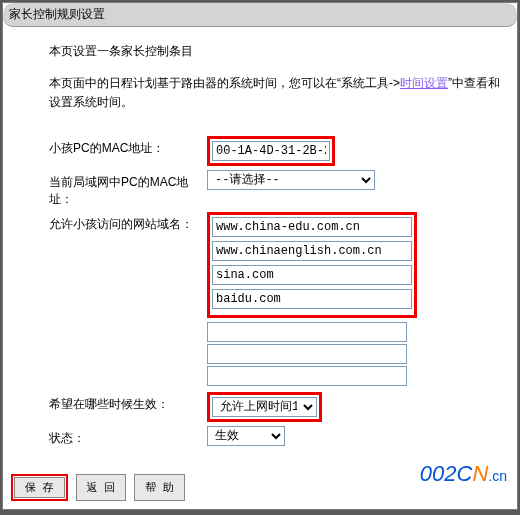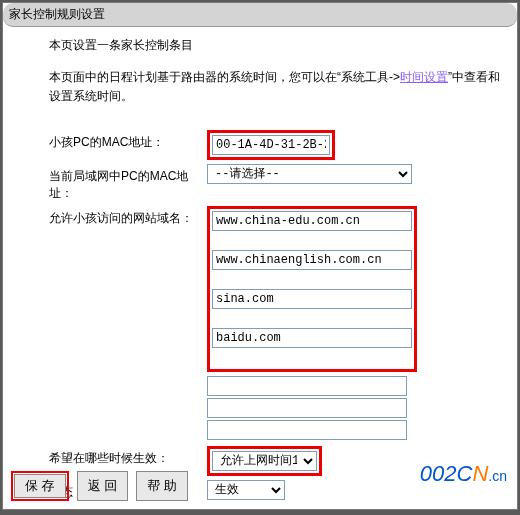--- a/index.html
+++ b/index.html
@@ -24,21 +24,21 @@
   .titlebar {
     background: #d4d4d4;
     border-bottom: 1px solid #999;
     padding: 3px 6px;
     font-size: 12px;
     border-radius: 10px;
   }
   .content {
     padding: 10px 8px 0 46px;
   }
-  .intro1 { margin: 0 0 14px 0; }
+  .intro1 { margin: 6px 0 14px 0; }
   .intro2 { margin: 0 0 24px 0; line-height: 1.6; }
   .link { color: #8b5cf6; text-decoration: underline; }
   .row {
     display: flex;
     align-items: flex-start;
     margin-bottom: 4px;
   }
   .label {
     width: 158px;
     flex-shrink: 0;
@@ -47,39 +47,39 @@
   .field { flex: 1; }
   input[type="text"], select {
     font-family: "Courier New", monospace;
     font-size: 12px;
     height: 20px;
     padding: 1px 3px;
     border: 1px solid #7f9db9;
     background: #fff;
   }
   .w-mac { width: 118px; }
-  .w-sel { width: 205px; }
+  .w-sel { width: 168px; }
   .w-desc, .w-dom { width: 200px; }
   .w-sched { width: 105px; }
   .w-status { width: 78px; }
   .hl-red { border: 3px solid #e00; padding: 2px; display: inline-block; }
   .hl-red-block { border: 3px solid #e00; padding: 2px 2px; display: inline-block; }
-  .domain-stack input { display: block; margin-bottom: 19px; }
+  .domain-stack input { display: block; margin-bottom: 4px; }
   .extra-stack input { display: block; margin-bottom: 2px; }
   .sched-note { margin: 4px 0 10px 0; line-height: 1.6; width: 250px; }
   .btnbar {
     position: absolute;
     bottom: 8px;
     left: 8px;
     display: flex;
     gap: 8px;
   }
   button {
-    font-family: Liberation Sans, sans-serif;
-    font-size: 13px;
+    font-family: Liberation Mono, monospace;
+    font-size: 11px;
     padding: 2px 10px;
     background: #e8e8e8;
     border: 1px solid #888;
     cursor: pointer;
   }
   .hl-save { border: 2px solid #e00; padding: 1px; display: inline-block; }
   .watermark {
     position: absolute;
     bottom: 22px;
     right: 10px;

